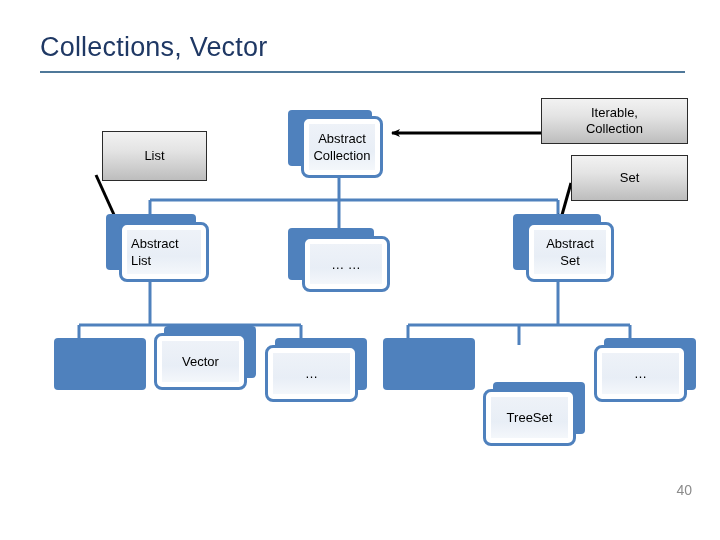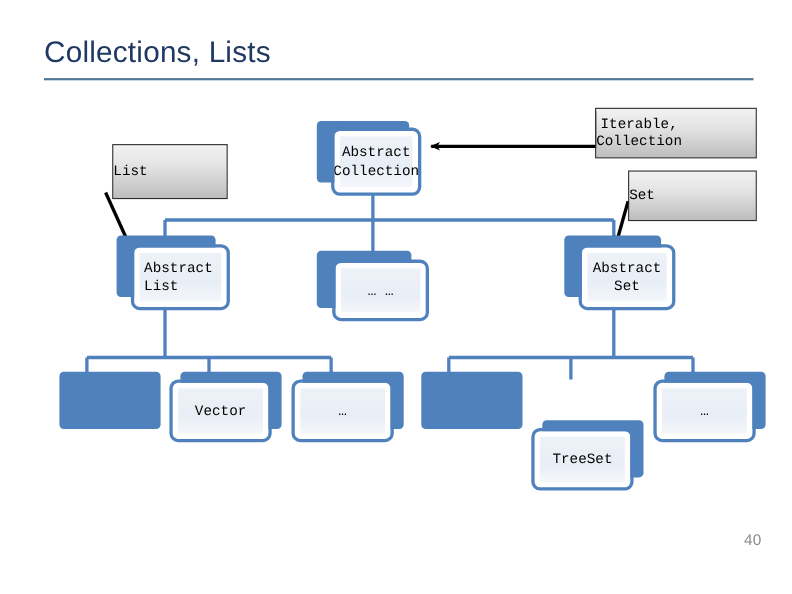--- a/index.html
+++ b/index.html
@@ -58,26 +58,26 @@
   }
 
   
   .gnode {
     position: absolute;
     box-sizing: border-box;
     border: 1px solid #2b2b2b;
     background: linear-gradient(to bottom, #f2f2f2 0%, #e4e4e4 38%, #cfcfcf 72%, #bdbdbd 100%);
     display: flex;
     align-items: center;
+    justify-content: center;
     text-align: center;
     color: #000000;
     font-size: 13px;
     line-height: 16px;
     z-index: 6;
-    font-family: Liberation Mono, monospace;
   }
 
   
   .bnode {
     position: absolute;
     z-index: 5;
   }
   .bnode .plate {
     position: absolute;
     box-sizing: border-box;
@@ -99,21 +99,20 @@
     top: 5px;
     bottom: 5px;
     background: linear-gradient(to bottom, #eef2f8 0%, #e8eef6 60%, #f4f7fb 100%);
     display: flex;
     align-items: center;
     justify-content: center;
     color: #000000;
     font-size: 13px;
     line-height: 17px;
     text-align: center;
-    font-family: Liberation Mono, monospace;
   }
   .bnode.lead .inner {
     justify-content: flex-start;
     text-align: left;
     padding-left: 4px;
   }
 
   
   #page-number {
     position: absolute;
@@ -121,21 +120,21 @@
     top: 482px;
     font-size: 14px;
     color: #8b8b8b;
   }
 </style>
 </head>
 <body>
 
 <div id="slide">
 
-  <div id="slide-title">Collections, Lists</div>
+  <div id="slide-title">Collections, Vector</div>
   <div id="title-rule"></div>
 
   <div id="diagram">
 
     <svg id="wires" viewBox="0 0 720 540">
       <defs>
         <marker id="bk-arrow" markerWidth="9" markerHeight="9" refX="8" refY="4.5" orient="auto" markerUnits="userSpaceOnUse">
           <path d="M0,0.6 L9,4.5 L0,8.4 L2.4,4.5 Z" fill="#000000"></path>
         </marker>
       </defs>
@@ -226,21 +225,21 @@
             <span style="display:block;">Set</span>
           </span>
         </div>
       </div>
     </div>
 
     <div class="bnode" style="left:44px; top:338px; width:104px; height:64px;">
       <div class="plate" style="left:10px; top:0px; width:92px; height:52px;"></div>
     </div>
 
-    <div class="bnode" style="left:154px; top:338px; width:104px; height:49px;">
+    <div class="bnode" style="left:154px; top:326px; width:104px; height:49px;">
       <div class="plate" style="left:10px; top:0px; width:92px; height:52px;"></div>
       <div class="card" style="left:0px;  top:7px; width:93px; height:57px;">
         <div class="inner">Vector</div>
       </div>
     </div>
 
     <div class="bnode" style="left:265px; top:338px; width:104px; height:64px;">
       <div class="plate" style="left:10px; top:0px; width:92px; height:52px;"></div>
       <div class="card" style="left:0px;  top:7px; width:93px; height:57px;">
         <div class="inner">…</div>

